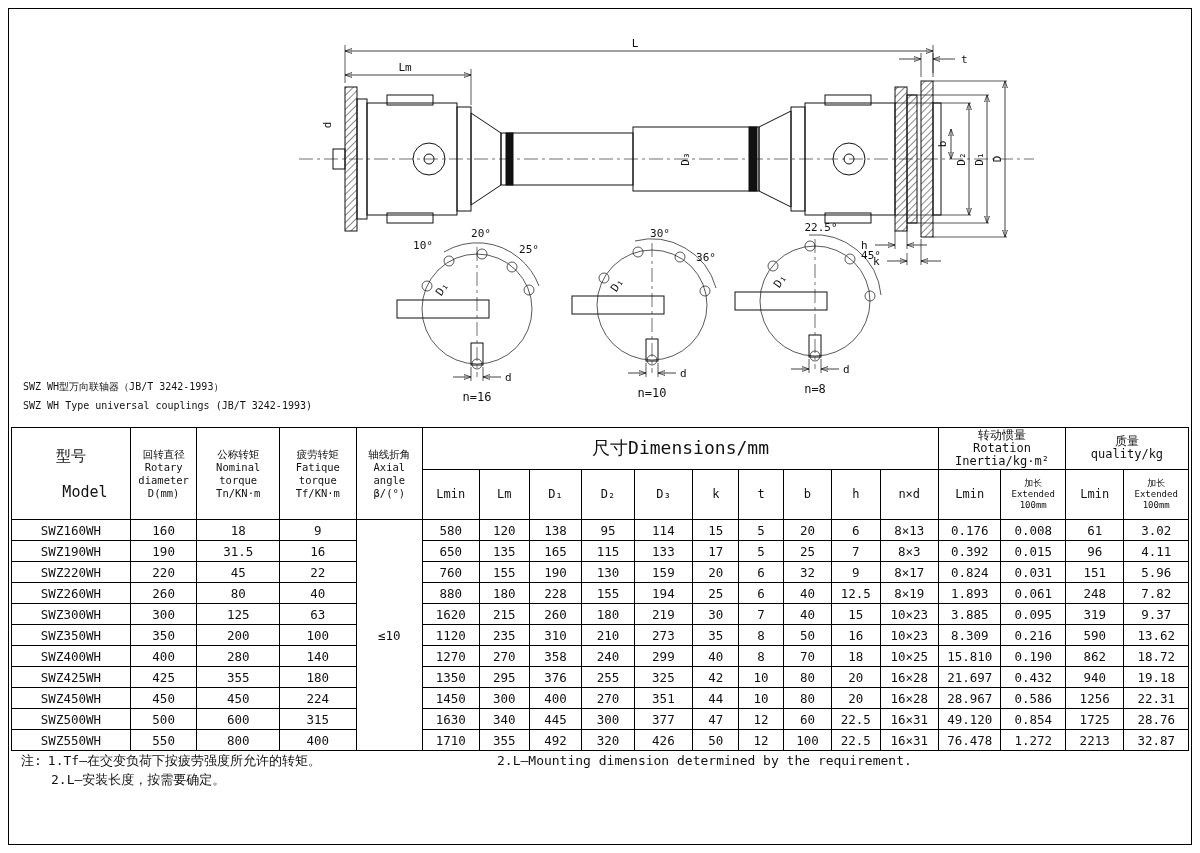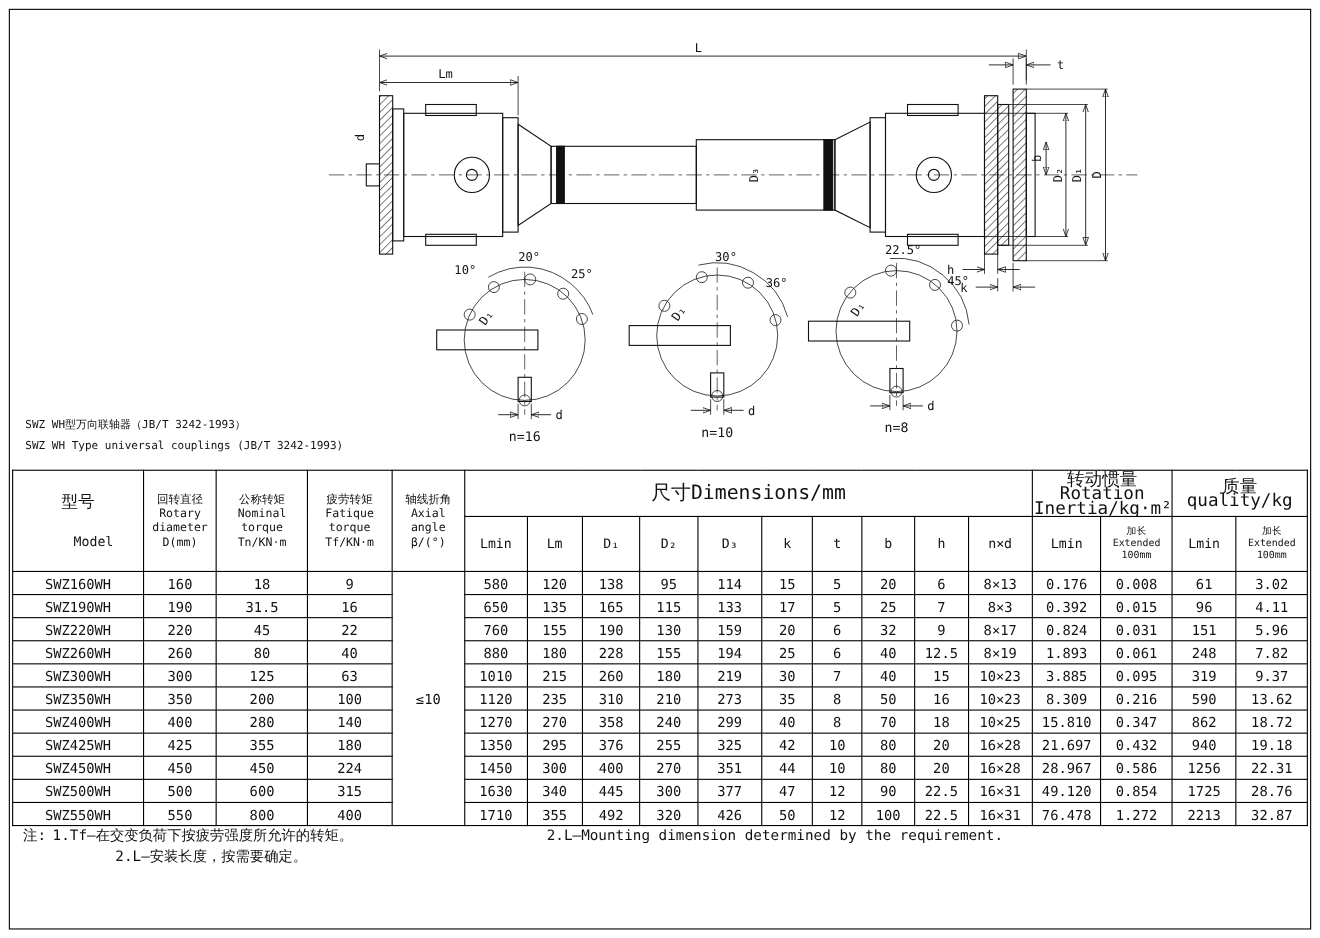--- a/index.html
+++ b/index.html
@@ -19,36 +19,36 @@
 
   .table-wrap { position:absolute; left:2px; right:2px; top:418px; }
   table.spec { width:100%; border-collapse:collapse; table-layout:fixed;
                border:1.5px solid #000; }
   table.spec th, table.spec td {
     border:1px solid #000; text-align:center; vertical-align:middle;
     padding:0 1px; overflow:hidden;
   }
   table.spec th { font-weight:normal; white-space:pre-line; }
   th.h-model .model-cn { font-size:15px; line-height:18px; }
-  th.h-model .model-en { font-size:12px; line-height:16px;margin-left:28px; }
+  th.h-model .model-en { font-size:15px; line-height:16px;margin-left:28px; }
   th.h-small { font-size:10.5px; line-height:13px; }
   th.h-group { font-size:18px; height:26px; }
-  th.h-group2 { font-size:16px; line-height:13px; height:26px; }
+  th.h-group2 { font-size:12px; line-height:13px; height:26px; }
   th.h-sub { font-size:12px; height:48px; }
   th.h-tiny { font-size:9px; line-height:11px; }
   table.spec tbody td { font-size:12.5px; height:21px; }
   td.model-col { font-size:12.5px; }
   td.beta-cell { font-size:13px; }
 
   .notes { position:absolute; top:742px; left:12px; right:12px; font-size:13px; }
   .note-block { position:absolute; top:0; }
-  .notes-cn { left:0;text-align:center; }
+  .notes-cn { left:0; }
   .notes-en { left:410px; }
   .note-line { line-height:19px; white-space:nowrap; }
-  .indent-cn { margin-left:42px; }
+  .indent-cn { margin-left:30px; }
   .indent-en { margin-left:66px; }
   .note-label { margin-right:6px; }
 
   
   .dwg line, .dwg rect, .dwg circle, .dwg path, .dwg polygon {
     stroke:#111; fill:none; stroke-width:1; }
   .dwg .thin { stroke-width:0.7; }
   .dwg .dim { stroke-width:0.8; }
   .dwg .cl { stroke-width:0.6; stroke-dasharray:14 4 3 4; }
   .dwg .solid { fill:#111; }
@@ -382,21 +382,21 @@
               <td>1.893</td>
               <td>0.061</td>
               <td>248</td>
               <td>7.82</td>
             </tr>
             <tr>
               <td class="model-col">SWZ300WH</td>
               <td>300</td>
               <td>125</td>
               <td>63</td>
-              <td>1010</td>
+              <td>1620</td>
               <td>215</td>
               <td>260</td>
               <td>180</td>
               <td>219</td>
               <td>30</td>
               <td>7</td>
               <td>40</td>
               <td>15</td>
               <td>10×23</td>
               <td>3.885</td>
@@ -433,21 +433,21 @@
               <td>270</td>
               <td>358</td>
               <td>240</td>
               <td>299</td>
               <td>40</td>
               <td>8</td>
               <td>70</td>
               <td>18</td>
               <td>10×25</td>
               <td>15.810</td>
-              <td>0.347</td>
+              <td>0.190</td>
               <td>862</td>
               <td>18.72</td>
             </tr>
             <tr>
               <td class="model-col">SWZ425WH</td>
               <td>425</td>
               <td>355</td>
               <td>180</td>
               <td>1350</td>
               <td>295</td>
@@ -489,21 +489,21 @@
               <td>500</td>
               <td>600</td>
               <td>315</td>
               <td>1630</td>
               <td>340</td>
               <td>445</td>
               <td>300</td>
               <td>377</td>
               <td>47</td>
               <td>12</td>
-              <td>90</td>
+              <td>60</td>
               <td>22.5</td>
               <td>16×31</td>
               <td>49.120</td>
               <td>0.854</td>
               <td>1725</td>
               <td>28.76</td>
             </tr>
             <tr>
               <td class="model-col">SWZ550WH</td>
               <td>550</td>

